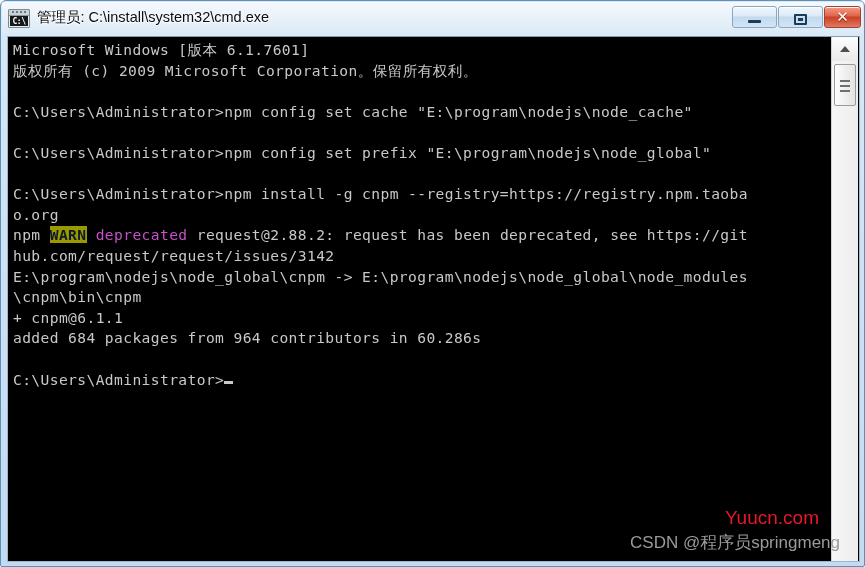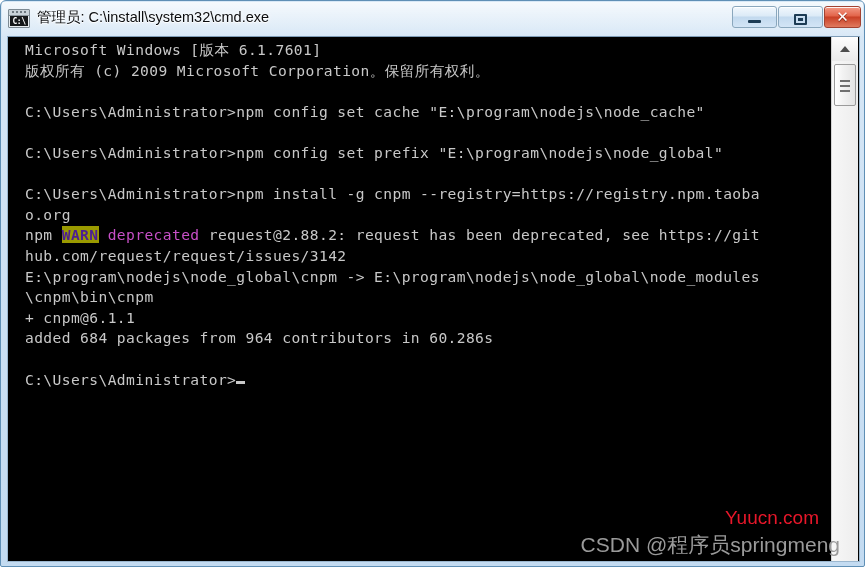--- a/index.html
+++ b/index.html
@@ -161,42 +161,42 @@
     width: 853px;
     height: 526px;
     background: #000000;
     border: 1px solid #9bb7cf;
     border-top-color: #7e9cb6;
     box-sizing: border-box;
     overflow: hidden;
   }
   #console {
     position: absolute;
-    left: 12px; top: 0;
+    left: 0; top: 0;
     width: 824px;
     height: 524px;
     background: #000000;
     overflow: hidden;
   }
   #console-text {
     position: absolute;
     left: 5px;
     top: 3px;
     margin: 0;
     font-family: "DejaVu Sans Mono", "Liberation Mono", monospace;
     font-size: 14.6px;
     line-height: 20.6px;
     color: #c8c8c8;
     white-space: pre;
     letter-spacing: 0.4px;
   }
   .ln { display: block; height: 20.6px; }
   .warn-tag {
     background: #9a9a00;
-    color: #4c1d95;
+    color: #0f172a;
     font-weight: bold;
   }
   .magenta { color: #c850c8; }
   .cursor {
     display: inline-block;
     width: 9px;
     height: 3px;
     background: #c8c8c8;
     vertical-align: baseline;
     margin-bottom: 1px;
@@ -211,21 +211,21 @@
     font-size: 19px;
     color: #e8172a;
     white-space: nowrap;
     z-index: 7;
   }
   #wm-csdn {
     position: absolute;
     right: 24px;
     top: 530px;
     font-family: "Liberation Sans", sans-serif;
-    font-size: 21px;
+    font-size: 17px;
     color: #9a9a9a;
     white-space: nowrap;
     z-index: 7;
   }
 
   
   #scrollbar {
     position: absolute;
     right: 1px;
     top: 0;

